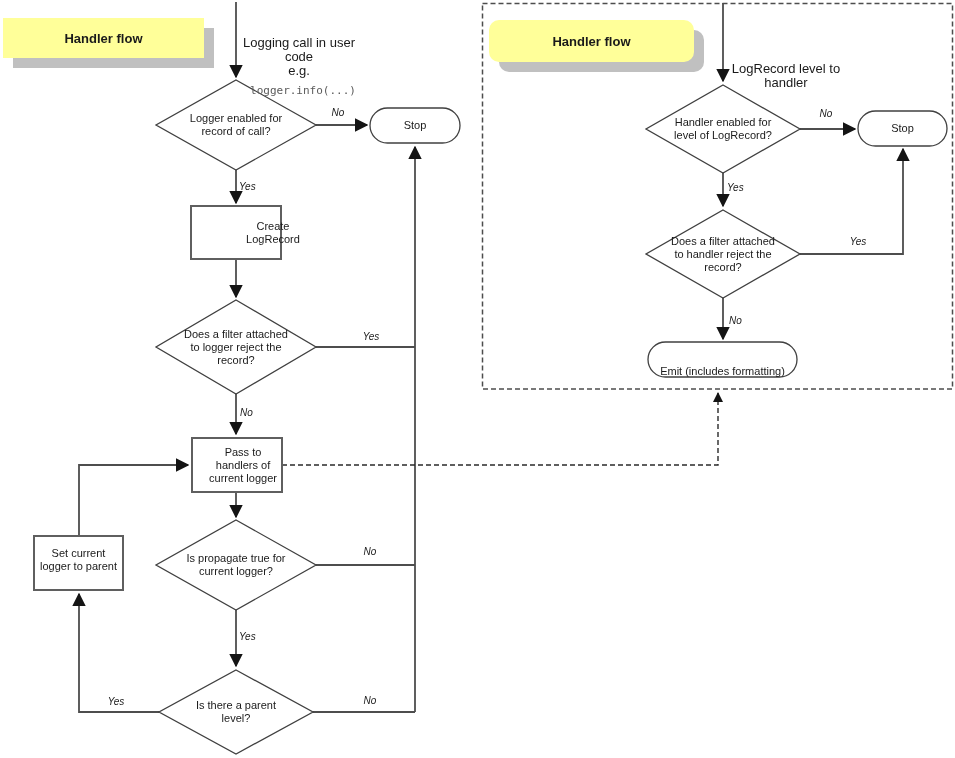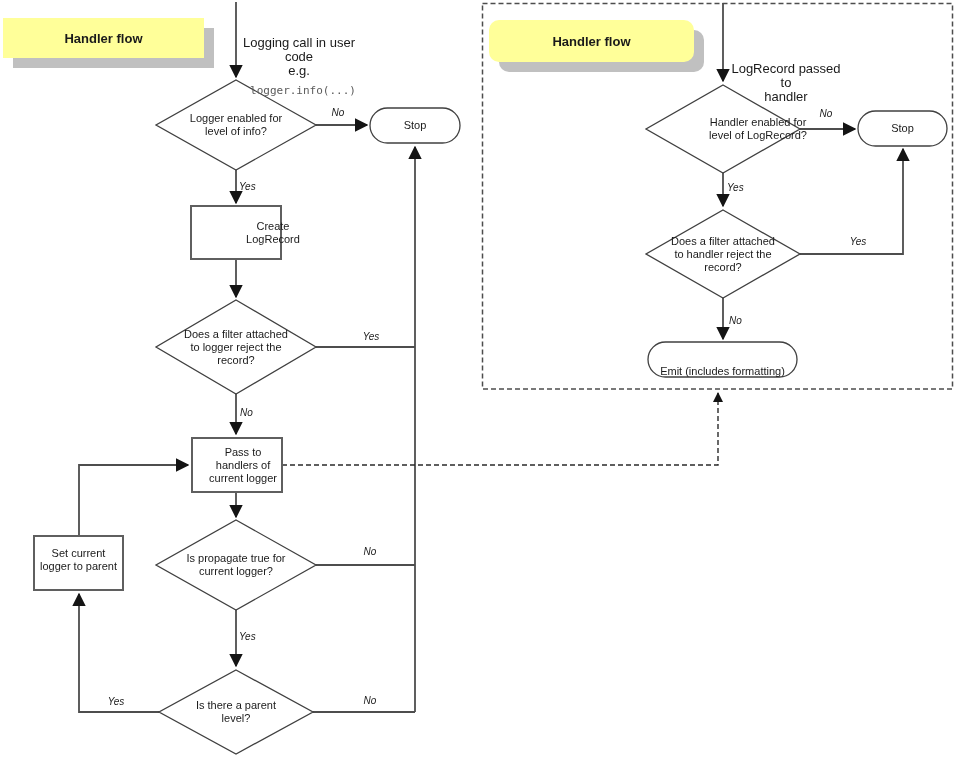--- a/index.html
+++ b/index.html
@@ -104,21 +104,21 @@
 
   <div class="flow-title" style="left:3px;top:18px;width:201px;height:40px;">Handler flow</div>
   <div class="flow-title" style="left:489px;top:20px;width:205px;height:42px;border-radius:10px;">Handler flow</div>
 
   <div class="note-text" style="left:240px;top:10px;width:118px;">Logging call in user
 code
 e.g.</div>
   <div class="code-text" style="left:236px;top:58px;width:134px;margin-top:26px;">logger.info(...)</div>
 
   <div class="node-text" style="left:166px;top:102px;width:140px;height:46px;">Logger enabled for
-level of info?</div>
+record of call?</div>
   <div class="node-text" style="left:370px;top:108px;width:90px;height:35px;">Stop</div>
   <div class="node-text" style="left:191px;top:206px;width:90px;height:53px;padding-left:37px;">Create
 LogRecord</div>
   <div class="node-text" style="left:166px;top:324px;width:140px;height:46px;">Does a filter attached
 to logger reject the
 record?</div>
   <div class="node-text" style="left:192px;top:438px;width:102px;height:54px;">Pass to
 handlers of
 current logger</div>
   <div class="node-text" style="left:166px;top:543px;width:140px;height:44px;">Is propagate true for
@@ -130,23 +130,23 @@
 
   <div class="edge-label" style="left:321px;top:106px;">No</div>
   <div class="edge-label al" style="left:239px;top:180px;">Yes</div>
   <div class="edge-label" style="left:354px;top:330px;">Yes</div>
   <div class="edge-label al" style="left:240px;top:406px;">No</div>
   <div class="edge-label" style="left:353px;top:545px;">No</div>
   <div class="edge-label al" style="left:239px;top:630px;">Yes</div>
   <div class="edge-label" style="left:99px;top:695px;">Yes</div>
   <div class="edge-label" style="left:353px;top:694px;">No</div>
 
-  <div class="note-text" style="left:727px;top:36px;width:118px;">LogRecord passed to
+  <div class="note-text" style="left:727px;top:36px;width:118px;">LogRecord level to
 handler</div>
-  <div class="node-text" style="left:688px;top:106px;width:140px;height:46px;">Handler enabled for
+  <div class="node-text" style="left:653px;top:106px;width:140px;height:46px;">Handler enabled for
 level of LogRecord?</div>
   <div class="node-text" style="left:858px;top:111px;width:89px;height:35px;">Stop</div>
   <div class="node-text" style="left:653px;top:231px;width:140px;height:46px;">Does a filter attached
 to handler reject the
 record?</div>
   <div class="node-text" style="left:648px;top:342px;width:149px;height:35px;margin-top:12px;">Emit (includes formatting)</div>
 
   <div class="edge-label" style="left:809px;top:107px;">No</div>
   <div class="edge-label al" style="left:727px;top:181px;">Yes</div>
   <div class="edge-label" style="left:841px;top:235px;">Yes</div>

